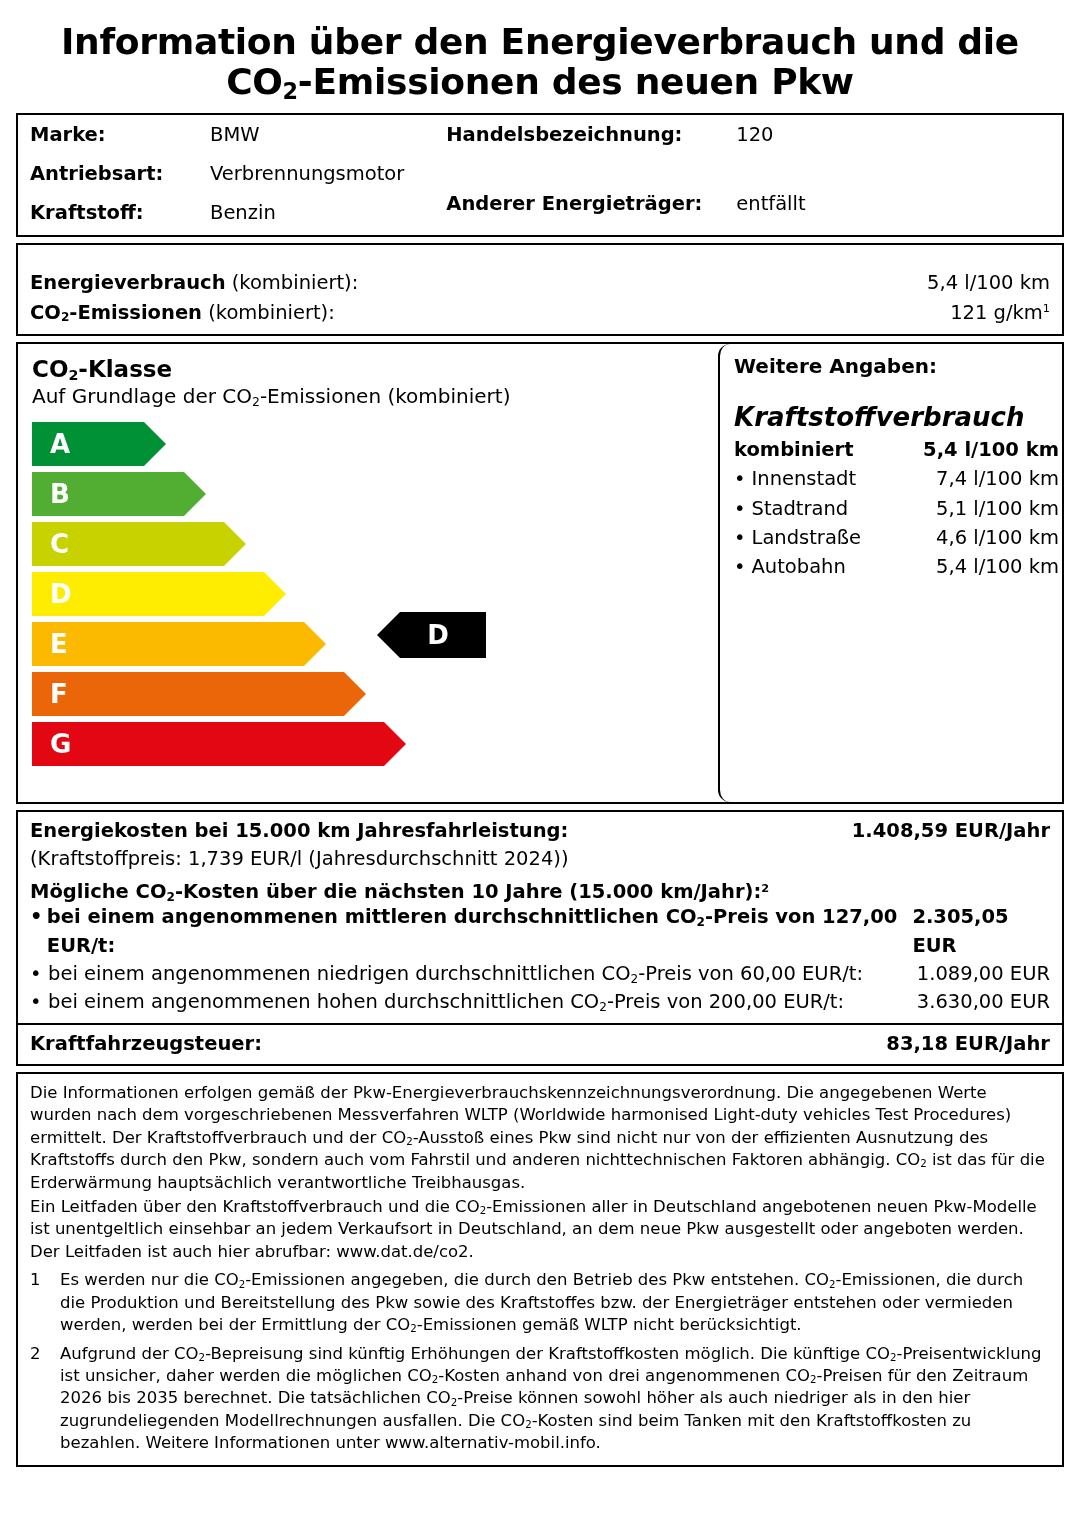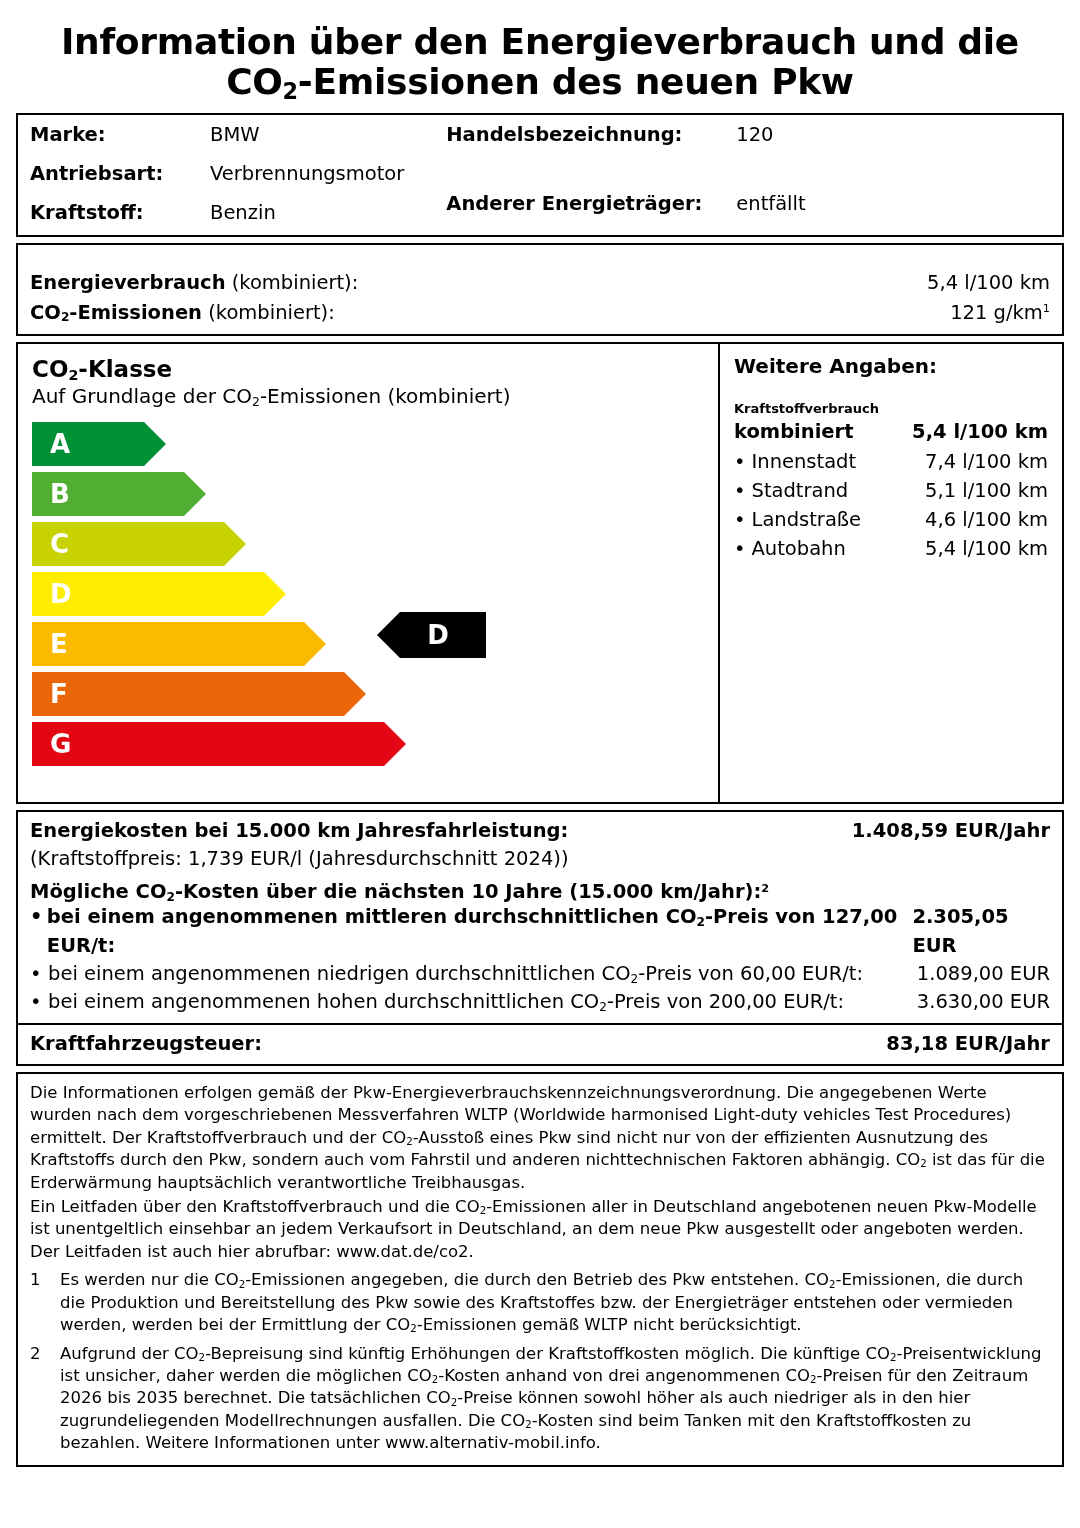--- a/index.html
+++ b/index.html
@@ -58,21 +58,21 @@
     align-items: baseline;
     font-size: 19.5px;
     line-height: 1.5;
   }
   .cons-row .k { font-weight: bold; }
   .cons-row .k .light { font-weight: normal; }
 
   
   .classblock { display: flex; height: 458px; }
   .class-left { flex: 0 0 700px; position: relative; padding: 10px 0 0 14px; box-sizing: border-box; }
-  .class-right { flex: 1; border-left: 2px solid #000; padding: 10px 14px 0 14px; box-sizing: border-box; }
+  .class-right { flex: 1; border-left: 2px solid #000; padding: 10px 3px 0 14px; box-sizing: border-box; border-radius: 12px; }
   .class-title { font-weight: bold; font-size: 23px; margin: 2px 0 2px 0; }
   .class-sub { font-size: 20px; margin-bottom: 10px; }
 
   .bars { margin-top: 12px; }
   .bar-row { height: 48px; display: flex; align-items: center; margin-bottom: 2px; }
   .arrow {
     position: relative;
     height: 44px;
     display: flex;
     align-items: center;
@@ -109,21 +109,21 @@
     content: "";
     position: absolute;
     left: -23px;
     top: 0;
     width: 0; height: 0;
     border-top: 23px solid transparent;
     border-bottom: 23px solid transparent;
     border-right: 23px solid #000;
   }
   .weitere-title { font-weight: bold; font-size: 20px; margin-bottom: 22px; }
-  .kv-title { font-weight: bold; font-size: 13px; line-height: 1.35; }
+  .kv-title { font-weight: bold; font-size: 26px; line-height: 1.35; font-style: italic; }
   .kv-row {
     display: flex;
     justify-content: space-between;
     font-size: 19.5px;
     line-height: 1.5;
   }
   .kv-row.bold { font-weight: bold; }
   .kv-row .bullet { margin-right: 6px; }
   .kv-left { display: flex; }
 

